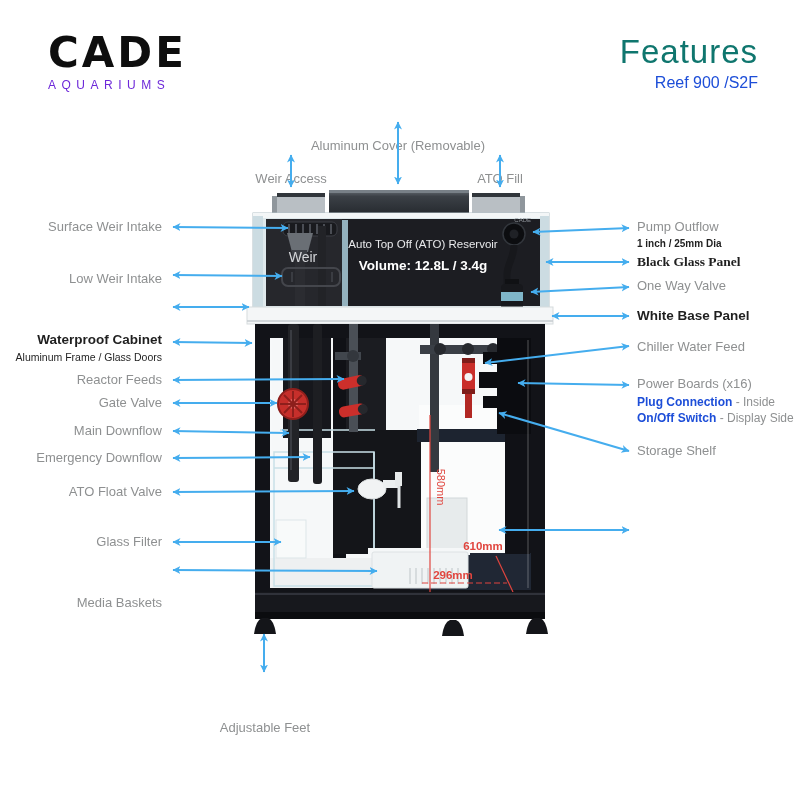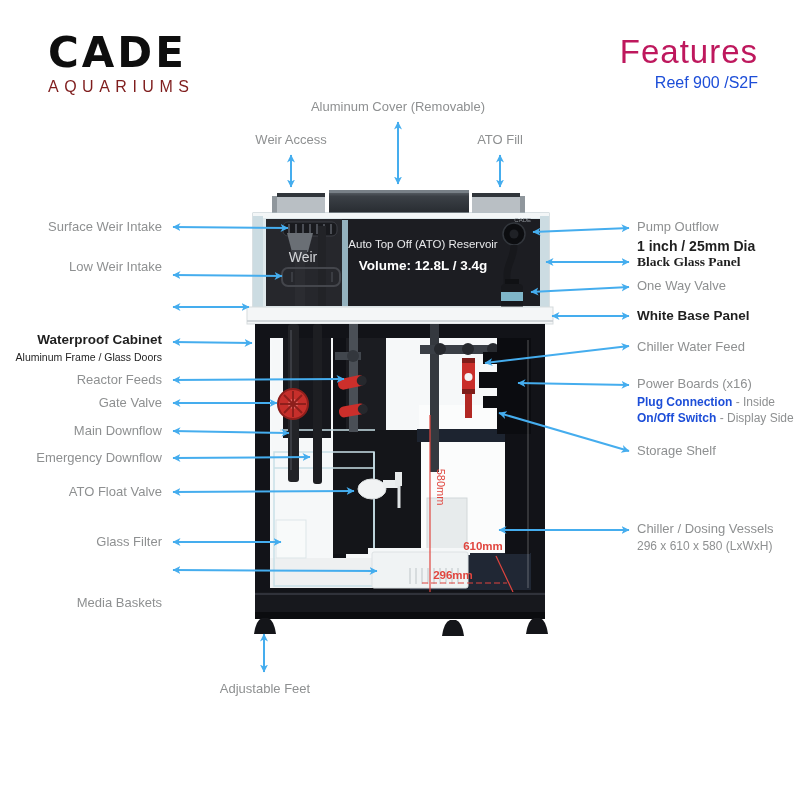--- a/index.html
+++ b/index.html
@@ -2,31 +2,31 @@
 <html><head>
 <meta charset="utf-8">
 <style>
   html,body{margin:0;padding:0;background:#ffffff;}
   #page{position:relative;width:800px;height:800px;background:#ffffff;overflow:hidden;
         font-family:"Liberation Sans",sans-serif;}
   .abs{position:absolute;}
   
   .logo-main{font-family:"DejaVu Sans",sans-serif;font-weight:800;font-size:42px;
              letter-spacing:3px;color:#0e0e0e;line-height:1;}
-  .logo-sub{font-size:16px;letter-spacing:5.5px;color:#7f1d1d;margin-top:4px;}
-  .hdr-title{font-size:33px;font-weight:400;color:#be185d;letter-spacing:1px;text-align:right;line-height:1.1;}
+  .logo-sub{font-size:12px;letter-spacing:5.5px;color:#6d28d9;margin-top:4px;}
+  .hdr-title{font-size:33px;font-weight:400;color:#0f766e;letter-spacing:1px;text-align:right;line-height:1.1;}
   .hdr-sub{font-size:16px;color:#1d4ed8;text-align:right;margin-top:4px;}
   
   .lbl{font-size:13px;color:#8e9091;white-space:nowrap;line-height:1.15;}
   .lbl.dark{color:#1f1f1f;font-weight:700;font-size:13.5px;}
   .lbl.r{right:638px;text-align:right;}
   .lbl.l{left:637px;text-align:left;}
-  .lbl.c{transform:translateX(-50%);text-align:right;}
+  .lbl.c{transform:translateX(-50%);text-align:right;margin-top:39px;}
   .sub-sm{font-size:10.5px;color:#1f1f1f;font-weight:400;text-align:right;}
-  .sub-bold{font-size:14px;font-weight:700;color:#1f1f1f;}
+  .sub-bold{font-size:10px;font-weight:700;color:#1f1f1f;}
   .sub-mix{font-size:12px;color:#8e9091;}
   .sub-mix b{color:#1d4ed8;font-weight:700;}
   .sub-gray{font-size:12px;color:#8e9091;font-weight:400;}
   svg text{font-family:"Liberation Sans",sans-serif;}
 </style>
 </head>
 <body>
 
 <div id="page">
 
@@ -37,21 +37,21 @@
   <div class="abs" style="right:42px;top:34px;">
     <div class="hdr-title">Features</div>
     <div class="hdr-sub">Reef 900 /S2F</div>
   </div>
 
   <div class="abs lbl c" style="left:398px;top:100px;">Aluminum Cover (Removable)</div>
   <div class="abs lbl c" style="left:291px;top:133px;">Weir Access</div>
   <div class="abs lbl c" style="left:500px;top:133px;">ATO Fill</div>
 
   <div class="abs lbl r" style="top:220px;">Surface Weir Intake</div>
-  <div class="abs lbl r" style="top:260px;text-align:center;">Low Weir Intake</div>
+  <div class="abs lbl r" style="top:272px;text-align:center;">Low Weir Intake</div>
   <div class="abs lbl r dark" style="top:332px;">
     <div>Waterproof Cabinet</div>
     <div class="sub-sm" style="margin-top:3px;">Aluminum Frame / Glass Doors</div>
   </div>
   <div class="abs lbl r" style="top:373px;">Reactor Feeds</div>
   <div class="abs lbl r" style="top:396px;">Gate Valve</div>
   <div class="abs lbl r" style="top:424px;">Main Downflow</div>
   <div class="abs lbl r" style="top:451px;">Emergency Downflow</div>
   <div class="abs lbl r" style="top:485px;">ATO Float Valve</div>
   <div class="abs lbl r" style="top:535px;">Glass Filter</div>
@@ -66,24 +66,20 @@
   <div class="abs lbl l dark" style="top:254px;font-family:Liberation Serif, serif;">Black Glass Panel</div>
   <div class="abs lbl l" style="top:279px;">One Way Valve</div>
   <div class="abs lbl l dark" style="top:308px;">White Base Panel</div>
   <div class="abs lbl l" style="top:340px;">Chiller Water Feed</div>
   <div class="abs lbl l" style="top:377px;">
     <div>Power Boards (x16)</div>
     <div class="sub-mix" style="margin-top:4px;"><b>Plug Connection</b><span> - Inside</span></div>
     <div class="sub-mix" style="margin-top:2px;"><b>On/Off Switch</b><span> - Display Side</span></div>
   </div>
   <div class="abs lbl l" style="top:444px;">Storage Shelf</div>
-  <div class="abs lbl l" style="top:522px;">
-    <div>Chiller / Dosing Vessels</div>
-    <div class="sub-gray" style="margin-top:3px;">296 x 610 x 580 (LxWxH)</div>
-  </div>
 
   <svg class="abs" style="left:0;top:0;" width="800" height="800" viewBox="0 0 800 800">
     <defs>
       <marker id="ah" markerWidth="11" markerHeight="10" refX="7.5" refY="4" orient="auto-start-reverse" markerUnits="userSpaceOnUse">
         <path d="M0,0 L8,4 L0,8 L2.2,4 Z" fill="#45ADEE"></path>
       </marker>
       <linearGradient id="coverDark" x1="0" y1="0" x2="0" y2="1">
         <stop offset="0" stop-color="#666d74"></stop>
           <stop offset="0.25" stop-color="#3b4046"></stop>
           <stop offset="1" stop-color="#24282d"></stop>

